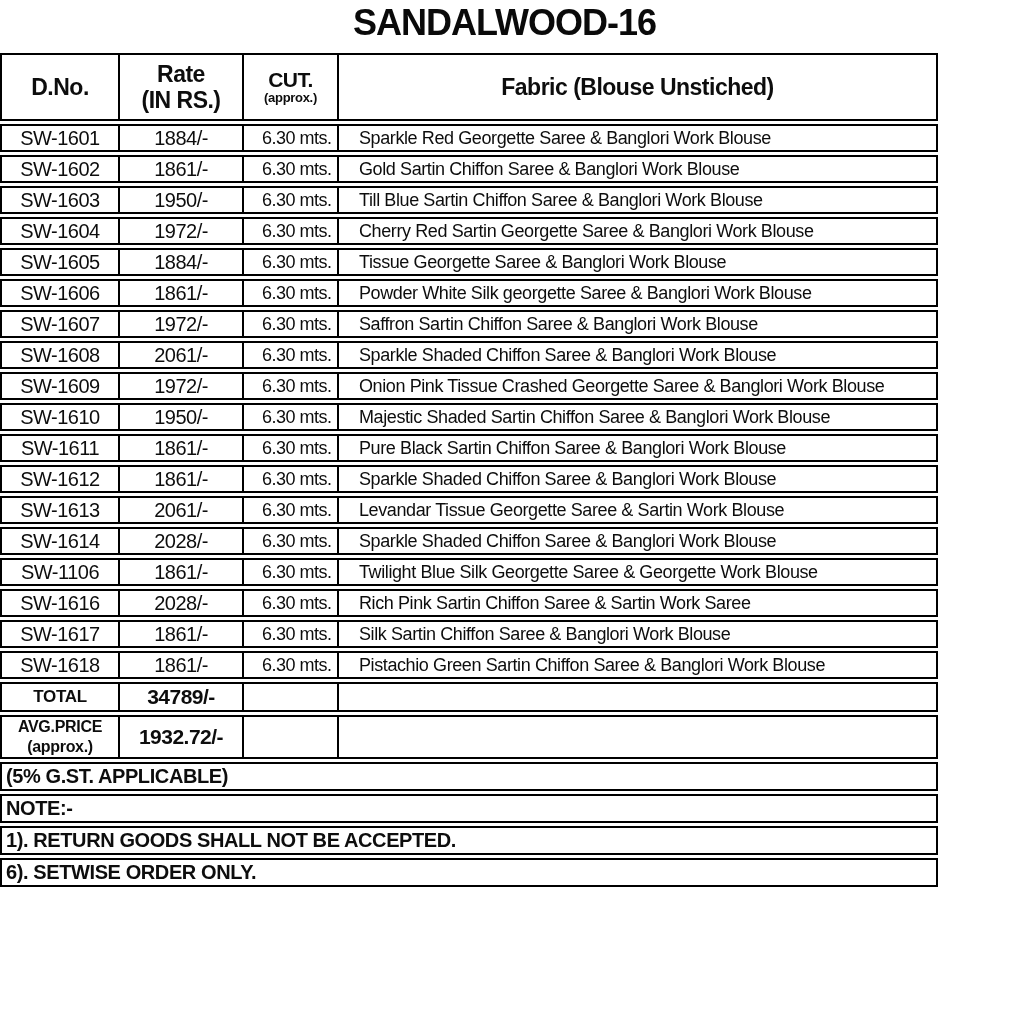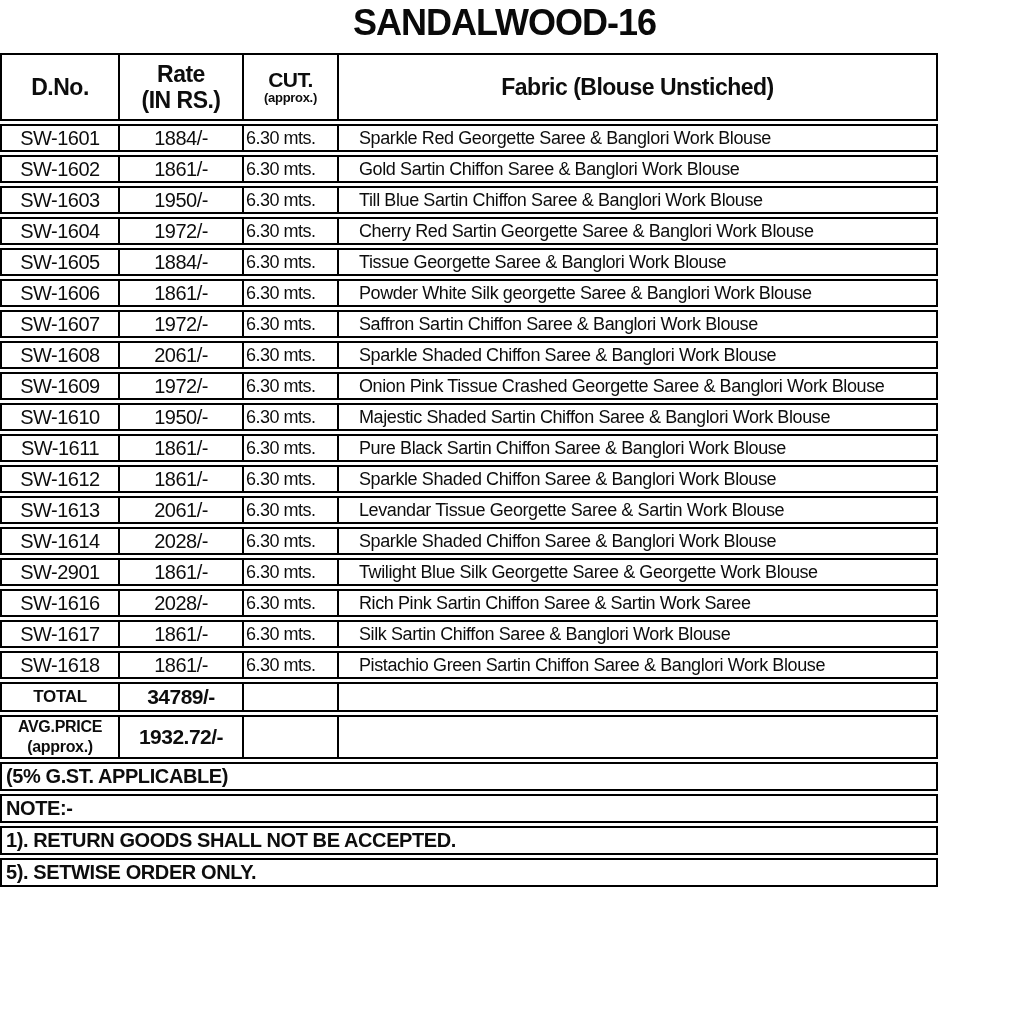--- a/index.html
+++ b/index.html
@@ -45,21 +45,21 @@
   
   thead th { height: 68px; vertical-align: middle; text-align: center; font-weight: bold; }
   .hdr-main  { font-size: 23px; line-height: 1.15; letter-spacing: -0.5px; }
   .hdr-cut   { font-size: 21px; line-height: 1.05; letter-spacing: -0.5px; }
   .hdr-cut-sub { font-size: 13px; line-height: 1.1; letter-spacing: -0.3px; }
 
   
   tbody.data td { height: 28px; vertical-align: middle; }
   td.cell-dno  { text-align: center; font-size: 20px; letter-spacing: -0.5px; }
   td.cell-rate { text-align: center; font-size: 20px; letter-spacing: -0.5px; }
-  td.cell-cut  { text-align: left; font-size: 18px; padding-left: 2px; letter-spacing: -0.5px; }
+  td.cell-cut  { text-align: left; font-size: 18px; padding-left: 18px; letter-spacing: -0.5px; }
   td.cell-fabric { text-align: left; font-size: 18px; padding-left: 20px; letter-spacing: -0.4px; }
 
   
   td.cell-total-label { text-align: center; font-weight: bold; font-size: 17px; letter-spacing: -0.3px; }
   td.cell-total-value { text-align: center; font-weight: bold; font-size: 21px; letter-spacing: -0.5px; }
   tr.total-row td { height: 30px; vertical-align: middle; }
   tr.avg-row td { height: 44px; vertical-align: middle; }
   .avg-label-line { font-size: 16px; font-weight: bold; text-align: center; line-height: 1.25; letter-spacing: -0.3px; }
 
   
@@ -183,21 +183,21 @@
           <td class="cell-cut">6.30 mts.</td>
           <td class="cell-fabric">Levandar Tissue Georgette Saree &amp; Sartin Work Blouse</td>
         </tr>
         <tr>
           <td class="cell-dno">SW-1614</td>
           <td class="cell-rate">2028/-</td>
           <td class="cell-cut">6.30 mts.</td>
           <td class="cell-fabric">Sparkle Shaded Chiffon Saree &amp; Banglori Work Blouse</td>
         </tr>
         <tr>
-          <td class="cell-dno">SW-2901</td>
+          <td class="cell-dno">SW-1106</td>
           <td class="cell-rate">1861/-</td>
           <td class="cell-cut">6.30 mts.</td>
           <td class="cell-fabric">Twilight Blue Silk Georgette Saree &amp; Georgette Work Blouse</td>
         </tr>
         <tr>
           <td class="cell-dno">SW-1616</td>
           <td class="cell-rate">2028/-</td>
           <td class="cell-cut">6.30 mts.</td>
           <td class="cell-fabric">Rich Pink Sartin Chiffon Saree &amp; Sartin Work Saree</td>
         </tr>
@@ -237,17 +237,17 @@
       <tr class="note-row">
         <td colspan="4" class="full-span">(5% G.ST. APPLICABLE)</td>
       </tr>
       <tr class="note-row">
         <td colspan="4" class="full-span">NOTE:-</td>
       </tr>
       <tr class="note-row">
         <td colspan="4" class="full-span">1). RETURN GOODS SHALL NOT BE ACCEPTED.</td>
       </tr>
       <tr class="note-row">
-        <td colspan="4" class="full-span">5). SETWISE ORDER ONLY.</td>
+        <td colspan="4" class="full-span">6). SETWISE ORDER ONLY.</td>
       </tr>
     </tbody>
   </table>
 </div>
 
 </body></html>

